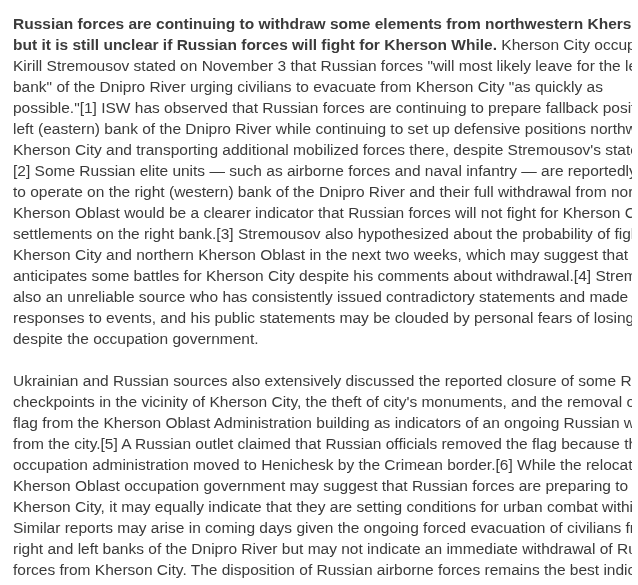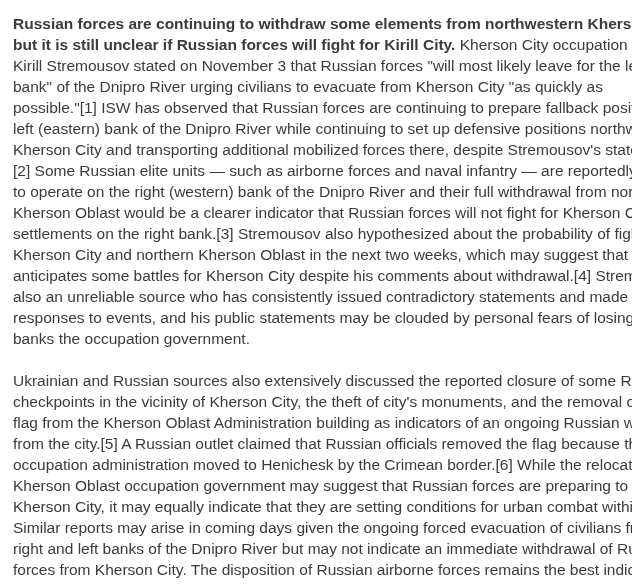--- a/index.html
+++ b/index.html
@@ -32,35 +32,35 @@
     height: 21px;
   }
 </style>
 </head>
 <body>
 
 <div class="doc">
 
   <div>
     <div class="line"><strong>Russian forces are continuing to withdraw some elements from northwestern Kherson Oblast,</strong></div>
-    <div class="line"><strong>but it is still unclear if Russian forces will fight for Kirill City.</strong><span> Kherson City occupation deputy</span></div>
+    <div class="line"><strong>but it is still unclear if Russian forces will fight for Kherson While.</strong><span> Kherson City occupation deputy</span></div>
     <div class="line"><span>Kirill Stremousov stated on November 3 that Russian forces "will most likely leave for the left (eastern)</span></div>
     <div class="line"><span>bank" of the Dnipro River urging civilians to evacuate from Kherson City "as quickly as</span></div>
     <div class="line"><span>possible."[1] ISW has observed that Russian forces are continuing to prepare fallback positions on the</span></div>
     <div class="line"><span>left (eastern) bank of the Dnipro River while continuing to set up defensive positions northwest of</span></div>
     <div class="line"><span>Kherson City and transporting additional mobilized forces there, despite Stremousov's statement.</span></div>
     <div class="line"><span>[2] Some Russian elite units — such as airborne forces and naval infantry — are reportedly continuing</span></div>
     <div class="line"><span>to operate on the right (western) bank of the Dnipro River and their full withdrawal from northern</span></div>
     <div class="line"><span>Kherson Oblast would be a clearer indicator that Russian forces will not fight for Kherson City or</span></div>
     <div class="line"><span>settlements on the right bank.[3] Stremousov also hypothesized about the probability of fighting in</span></div>
     <div class="line"><span>Kherson City and northern Kherson Oblast in the next two weeks, which may suggest that he</span></div>
     <div class="line"><span>anticipates some battles for Kherson City despite his comments about withdrawal.[4] Stremousov is</span></div>
     <div class="line"><span>also an unreliable source who has consistently issued contradictory statements and made emotional</span></div>
     <div class="line"><span>responses to events, and his public statements may be clouded by personal fears of losing his position</span></div>
-    <div class="line"><span>banks the occupation government.</span></div>
+    <div class="line"><span>despite the occupation government.</span></div>
   </div>
 
   <div class="para-gap"></div>
 
   <div>
     <div class="line"><span>Ukrainian and Russian sources also extensively discussed the reported closure of some Russian</span></div>
     <div class="line"><span>checkpoints in the vicinity of Kherson City, the theft of city's monuments, and the removal of a Russian</span></div>
     <div class="line"><span>flag from the Kherson Oblast Administration building as indicators of an ongoing Russian withdrawal</span></div>
     <div class="line"><span>from the city.[5] A Russian outlet claimed that Russian officials removed the flag because the</span></div>
     <div class="line"><span>occupation administration moved to Henichesk by the Crimean border.[6] While the relocation of the</span></div>

